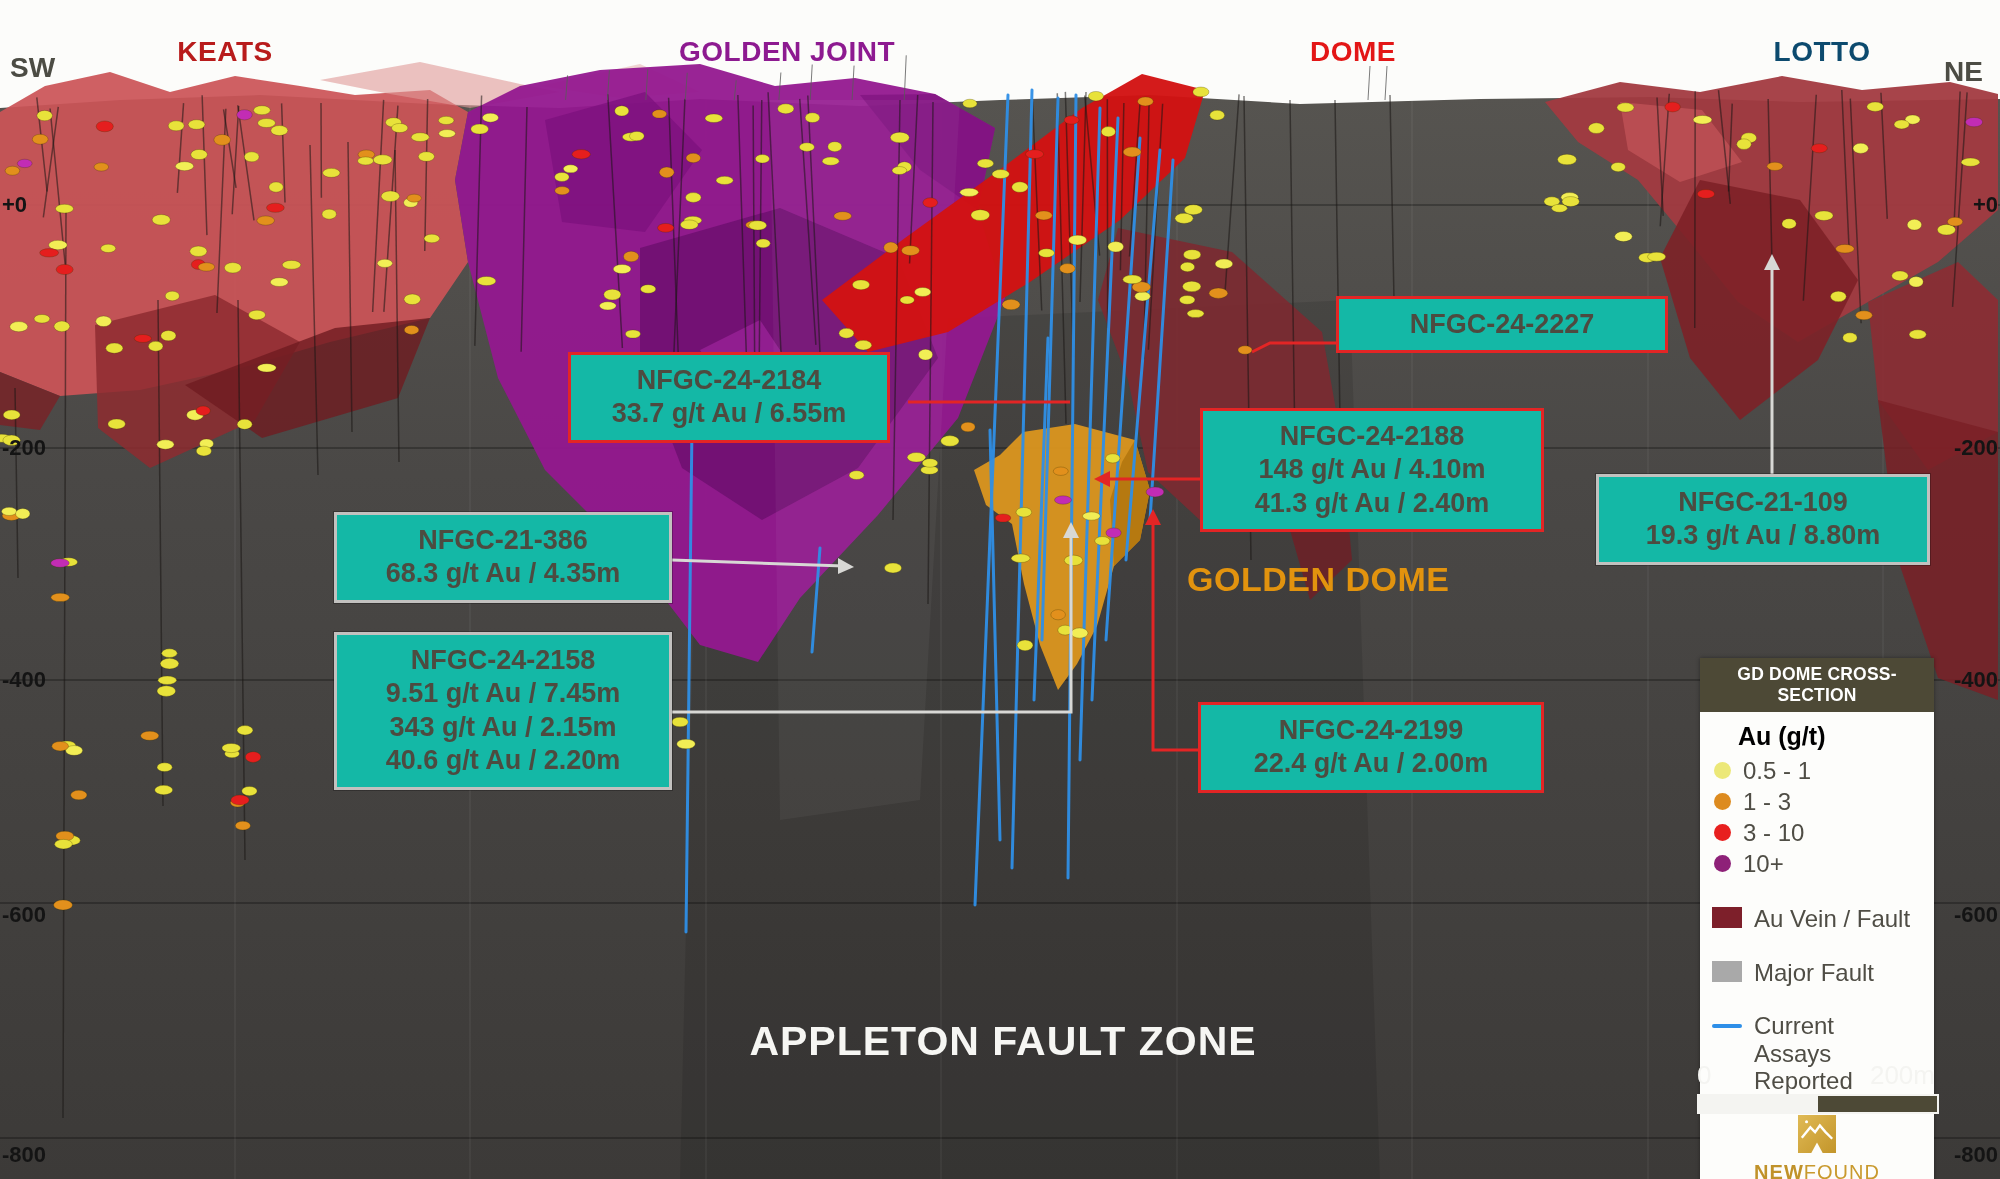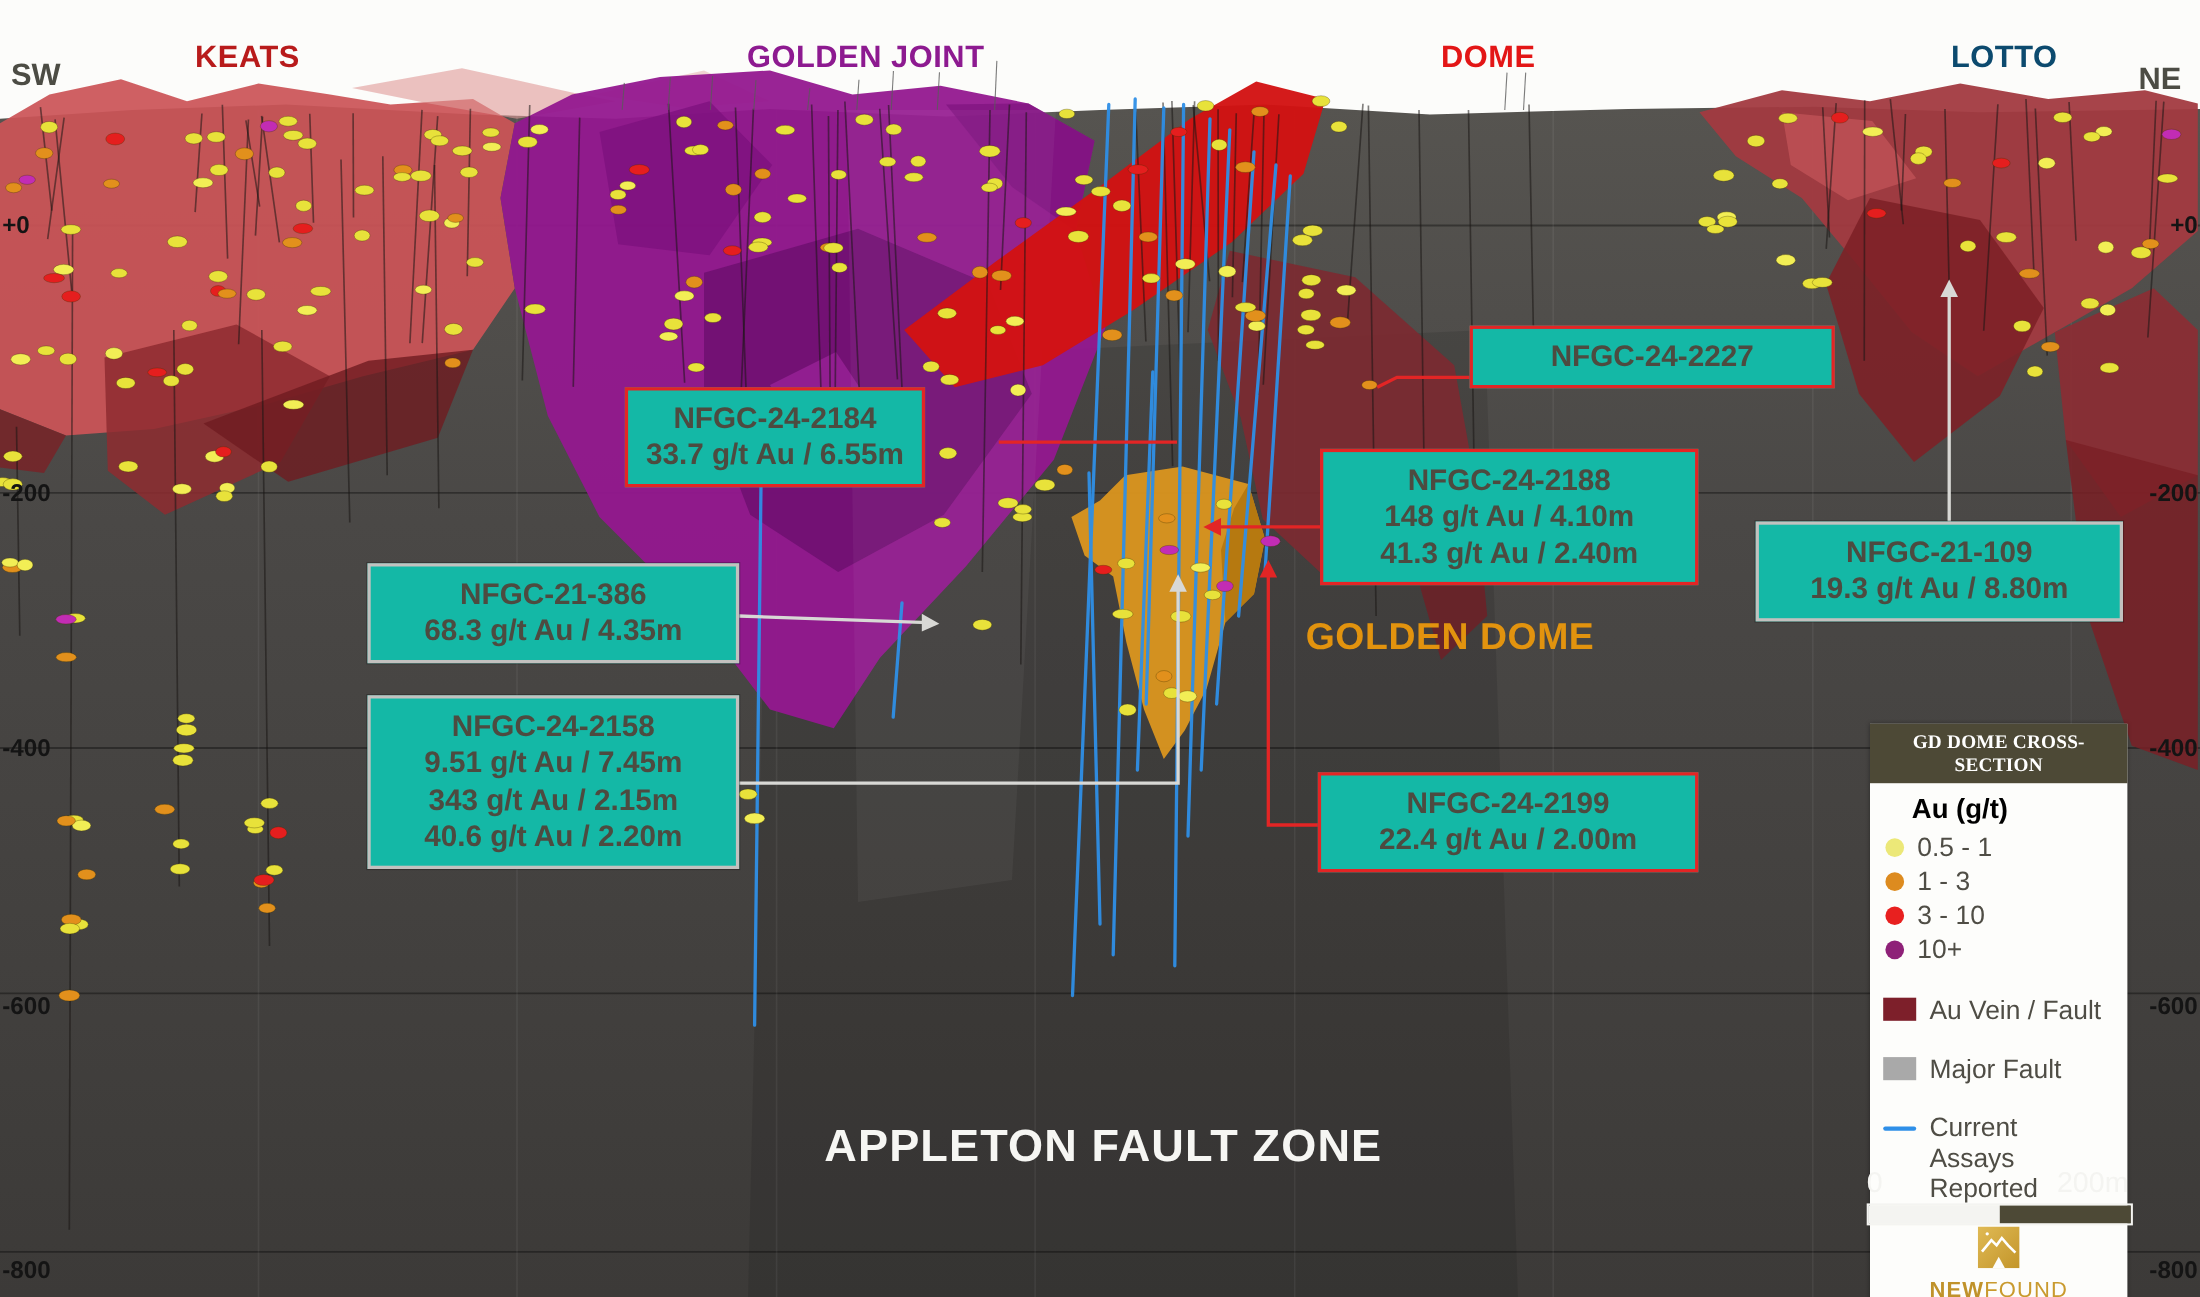--- a/index.html
+++ b/index.html
@@ -15,21 +15,21 @@
   .golden-dome-label{font-weight:bold;font-size:34px;color:#e2930e;letter-spacing:.5px;}
   .appleton{font-weight:bold;font-size:41px;color:#f6f6f3;letter-spacing:1px;transform:translateX(-50%);}
   .callout{position:absolute;background:#14b8a6;text-align:center;padding:9px 6px;
            font-weight:bold;font-size:27px;line-height:1.24;color:#4d4b40;box-sizing:border-box;}
   .callout.red{border:3px solid #e32525;}
   .callout.gray{border:3px solid #c2c1bf;outline:1px solid rgba(0,0,0,.25);}
   .callout .res{white-space:pre-line;}
   .legend{position:absolute;left:1700px;top:658px;width:234px;background:#fdfdfb;
           box-shadow:0 0 4px rgba(0,0,0,.4);}
   .legend-header{background:#4d4936;color:#fff;font-weight:bold;font-size:17.5px;
-                 text-align:center;padding:6px 2px;letter-spacing:.2px;font-family:Liberation Serif, serif;}
+                 text-align:center;padding:6px 2px;letter-spacing:.2px;}
   .legend-body{padding:8px 12px 14px 12px;color:#4f4d45;}
   .au-title{font-weight:bold;font-size:25px;margin:2px 0 4px 26px;color:#000000;}
   .au-row{display:flex;align-items:center;height:31px;font-size:24px;}
   .au-dot{width:17px;height:17px;border-radius:50%;margin:0 12px 0 2px;flex:0 0 auto;}
   .it-row{display:flex;align-items:flex-start;margin-top:26px;font-size:24px;line-height:1.15;}
   .sw{width:30px;height:21px;margin:2px 12px 0 0;flex:0 0 auto;}
   .sw.line{height:4px;margin-top:12px;border-radius:2px;}
   .logo{margin-top:20px;text-align:center;}
   .logo-name{font-size:20px;letter-spacing:1px;margin-top:4px;color:#c99a2e;}
   .logo-name b{color:#c0922a;}
@@ -487,21 +487,21 @@
   <div class="lbl depth" style="left:2px;top:1142px;">-800</div>
   <div class="lbl depth right" style="right:2px;top:192px;">+0</div>
   <div class="lbl depth right" style="right:2px;top:435px;">-200</div>
   <div class="lbl depth right" style="right:2px;top:667px;">-400</div>
   <div class="lbl depth right" style="right:2px;top:902px;">-600</div>
   <div class="lbl depth right" style="right:2px;top:1142px;">-800</div>
 
   <div class="lbl golden-dome-label" style="left:1187px;top:560px;">GOLDEN DOME</div>
   <div class="lbl appleton" style="left:1003px;top:1018px;">APPLETON FAULT ZONE</div>
 
-  <div class="callout red" style="left:568px;top:352px;width:273px;">
+  <div class="callout red" style="left:568px;top:352px;width:322px;">
     <div class="cid">NFGC-24-2184</div>
     <div class="res">33.7 g/t Au / 6.55m</div>
   </div>
   <div class="callout red" style="left:1336px;top:296px;width:332px;">
     <div class="cid">NFGC-24-2227</div>
   </div>
   <div class="callout red" style="left:1200px;top:408px;width:344px;">
     <div class="cid">NFGC-24-2188</div>
     <div class="res">148 g/t Au / 4.10m
 41.3 g/t Au / 2.40m</div>

